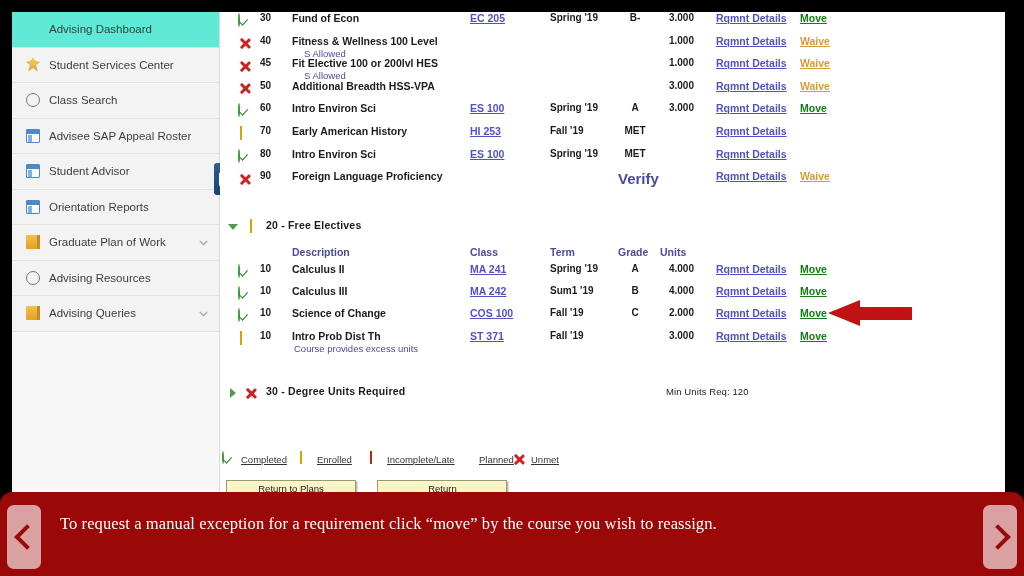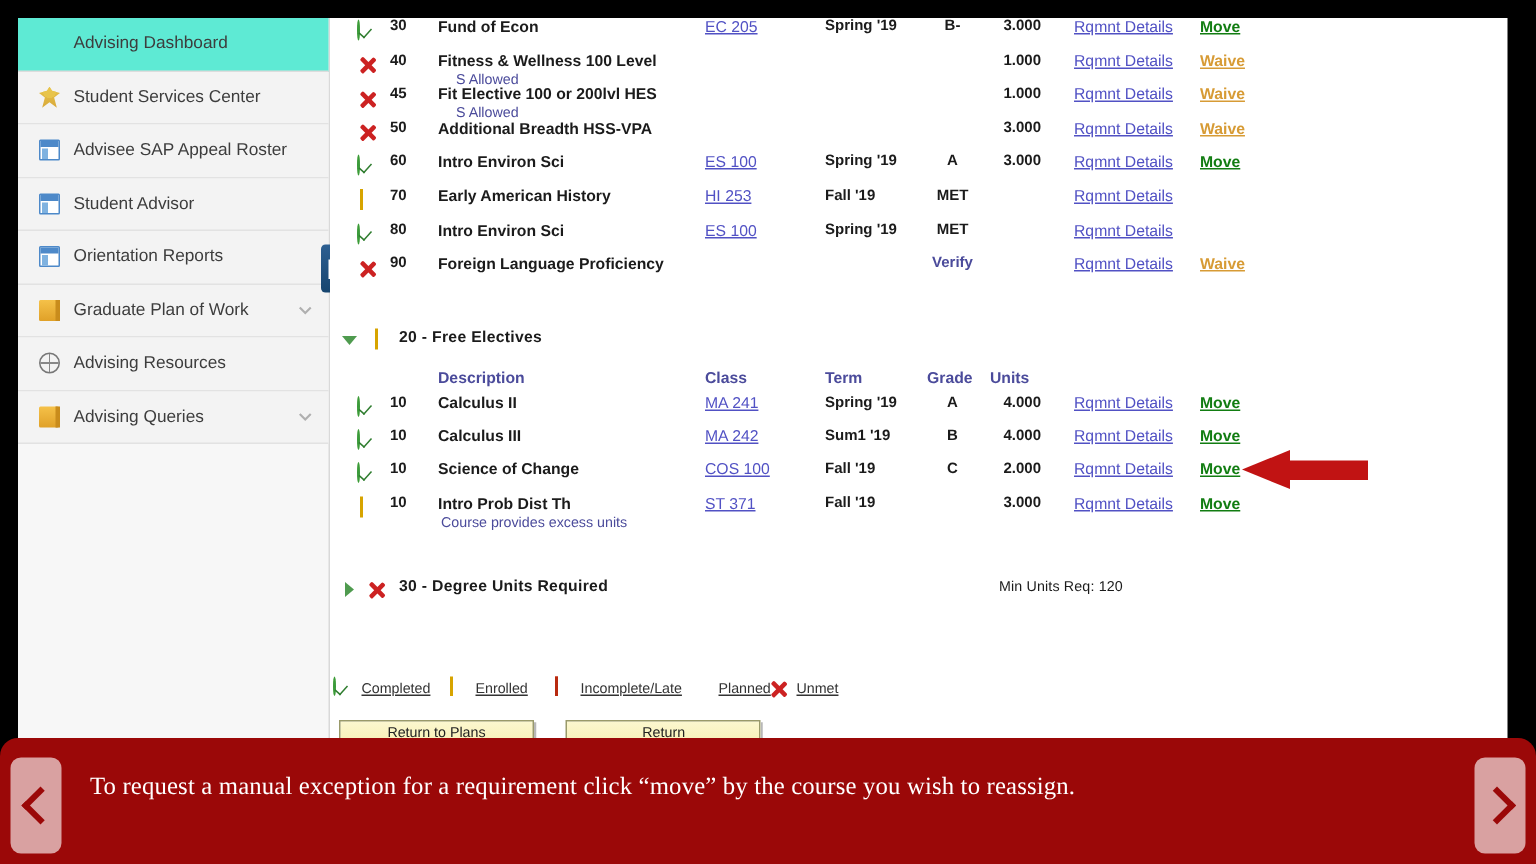--- a/index.html
+++ b/index.html
@@ -75,24 +75,24 @@
   .c-desc{position:absolute;left:72px;font-weight:bold;font-size:10.5px;}
   .c-cls {position:absolute;left:250px;font-weight:bold;}
   .c-term{position:absolute;left:330px;font-weight:bold;font-size:10px;}
   .c-grd {position:absolute;left:398px;width:34px;text-align:center;font-weight:bold;font-size:10px;}
   .c-unt {position:absolute;left:432px;width:42px;text-align:right;font-weight:bold;font-size:10px;}
   .c-det {position:absolute;left:496px;}
   .c-act {position:absolute;left:580px;font-weight:bold;}
   .sub   {position:absolute;left:84px;color:#4b4b9b;font-size:9.5px;font-weight:normal;}
   .sub2  {position:absolute;left:74px;color:#4b4b9b;font-size:9.5px;font-weight:normal;}
 
-  a.lnk{color:#5151c4;text-decoration:underline;font-weight:normal;cursor:pointer;}
+  a.lnk{color:#5151c4;text-decoration:underline;font-weight:bold;cursor:pointer;}
   a.move{color:#127d12;text-decoration:underline;font-weight:bold;cursor:pointer;}
   a.waive{color:#d79b35;text-decoration:underline;font-weight:bold;cursor:pointer;}
-  .verify{color:#4b4b9b;font-weight:bold;font-size:10px;}
+  .verify{color:#4b4b9b;font-weight:bold;font-size:15px;}
 
   
   .g{position:relative;width:14px;height:14px;display:inline-block;}
   .g-check{
     width:13px;height:13px;border-radius:50%;border:1.6px solid #3b9b3b;
     background:#cfe8b4;box-sizing:border-box;
   }
   .g-check::after{
     content:"";position:absolute;left:3px;top:2.5px;width:4px;height:7px;
     border:solid #2f7d2f;border-width:0 1.8px 1.8px 0;transform:rotate(42deg);
@@ -184,20 +184,24 @@
 <div class="sidebar">
   <div class="sb-item first">
     <span class="sb-label">Advising Dashboard</span>
   </div>
 
   <div class="sb-item">
     <span class="sb-ico ico-person"></span>
     <span class="sb-label">Student Services Center</span>
   </div>
 
+  <div class="sb-item">
+    <span class="sb-ico ico-globe"></span>
+    <span class="sb-label">Class Search</span>
+  </div>
 
   <div class="sb-item">
     <span class="sb-ico ico-window"></span>
     <span class="sb-label">Advisee SAP Appeal Roster</span>
   </div>
 
   <div class="sb-item">
     <span class="sb-ico ico-window"></span>
     <span class="sb-label">Student Advisor</span>
   </div>

